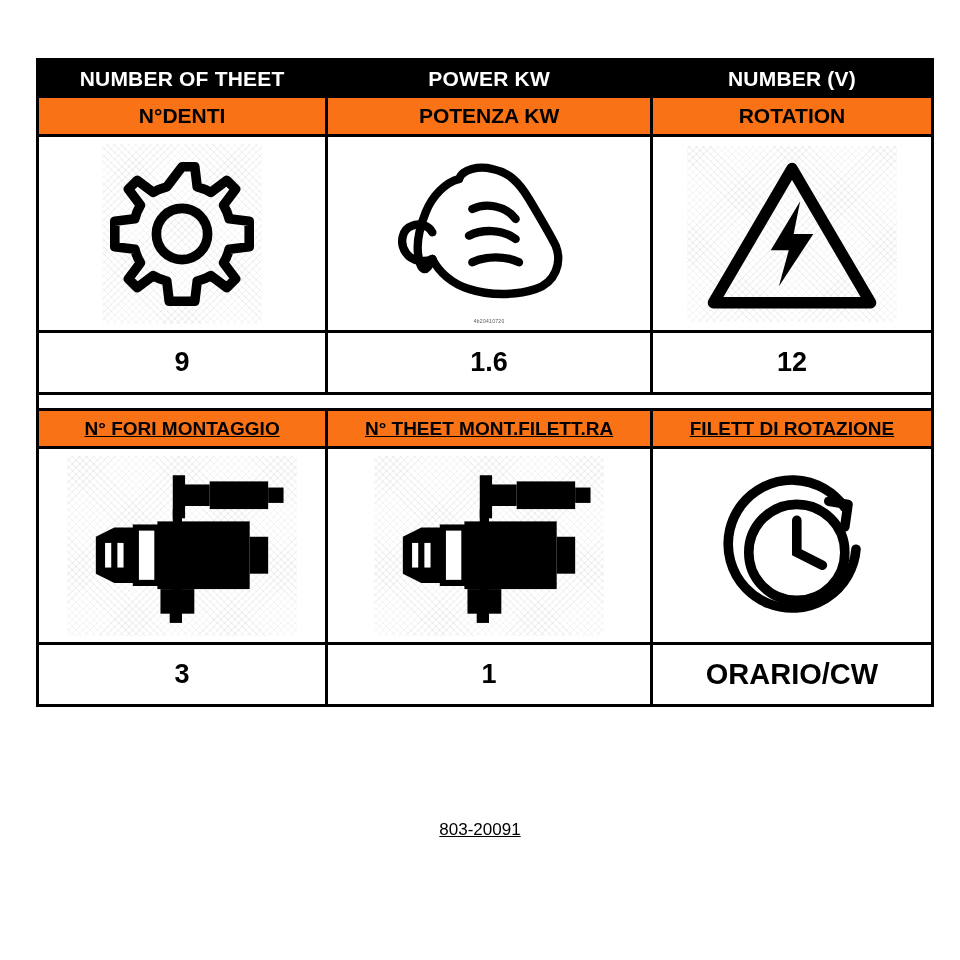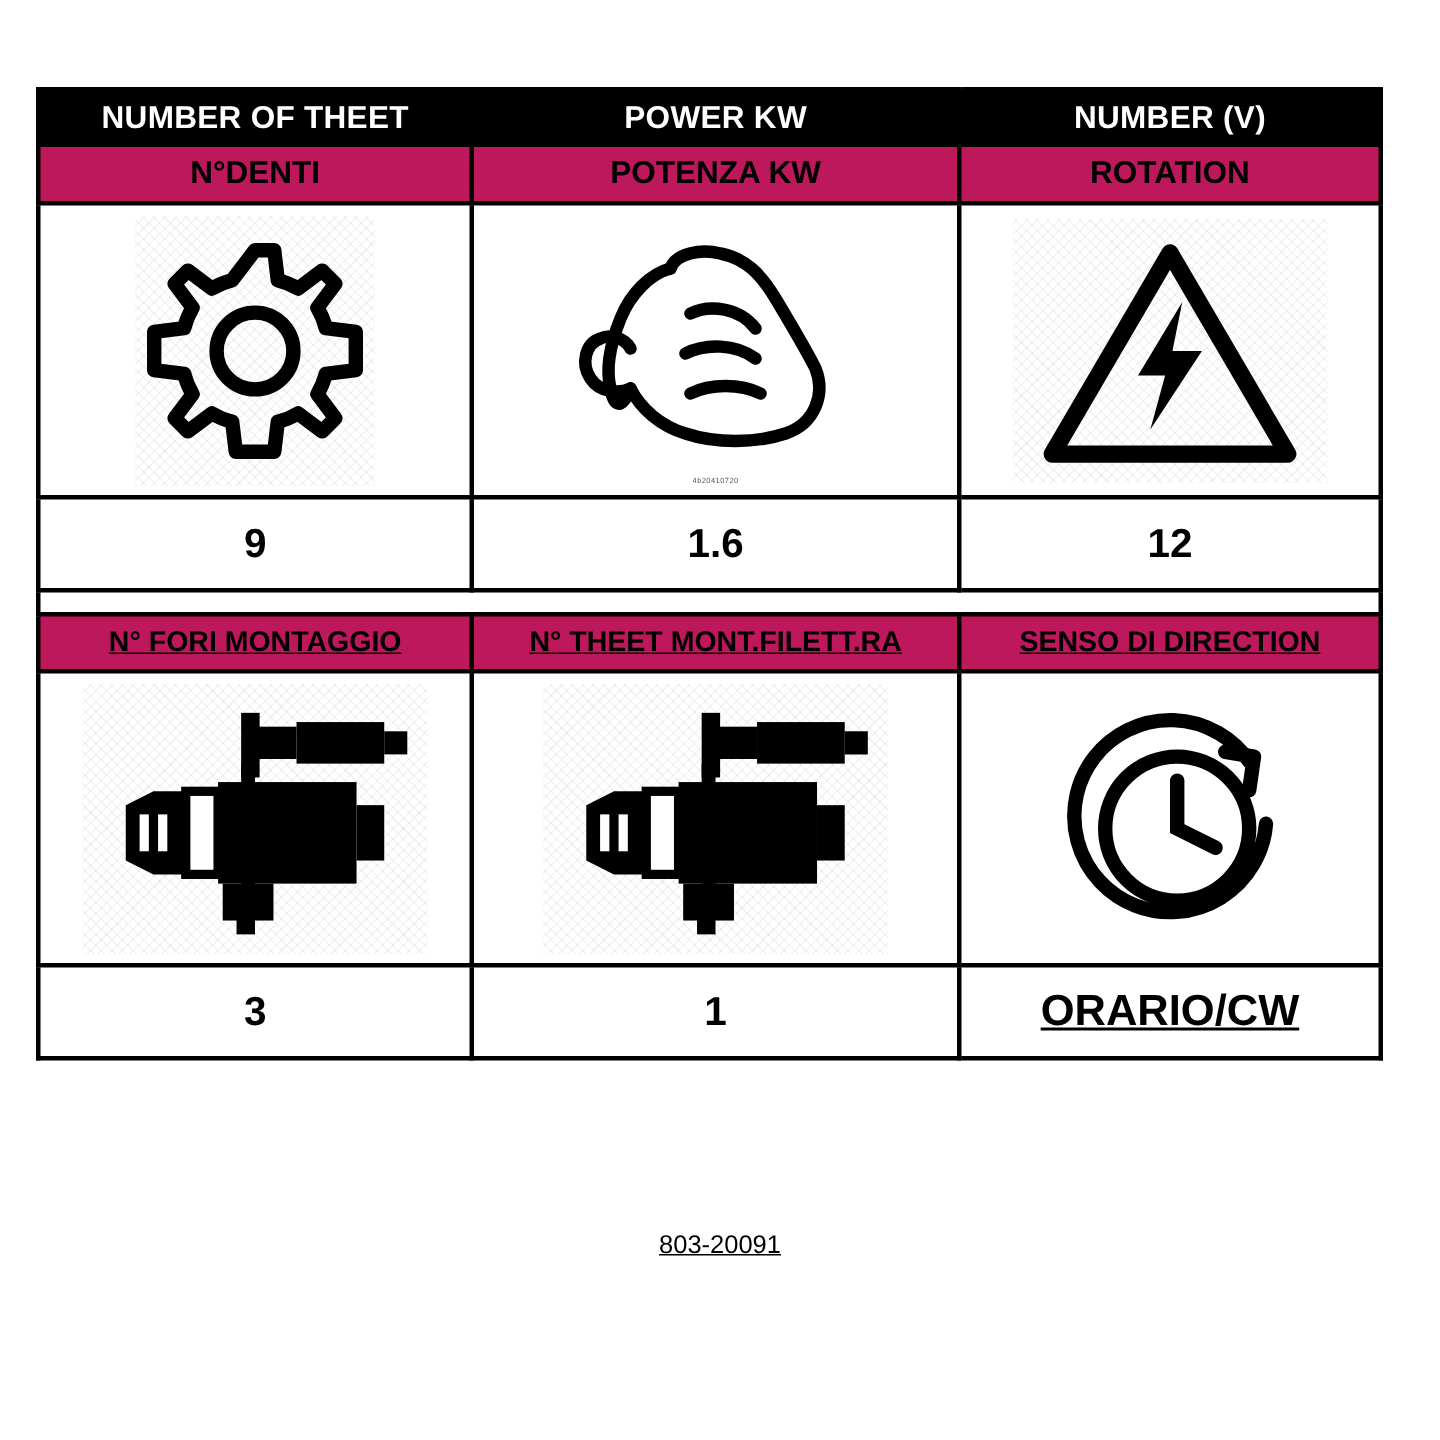--- a/index.html
+++ b/index.html
@@ -9,21 +9,21 @@
     background: #ffffff;
     font-family: "Liberation Sans", sans-serif;
   }
   #sheet {
     position: relative;
     width: 960px; height: 960px;
     background: #ffffff;
   }
   .spec-table {
     position: absolute;
-    left: 24px;
+    left: 36px;
     top: 58px;
     width: 898px;
     border: 3px solid #000;
     border-collapse: collapse;
     background: #fff;
   }
   .spec-table td {
     border: 3px solid #000;
     padding: 0;
     text-align: center;
@@ -38,39 +38,39 @@
     height: 38px;
     line-height: 1.15;
     padding: 3px 4px 4px 4px !important;
     border-left: 3px solid #000;
     border-right: 3px solid #000;
     border-top: 3px solid #000;
     border-bottom: 0 !important;
   }
   .hdr-en.tall { height: 76px; }
   .hdr-it {
-    background: #be185d;
+    background: #f97316;
     color: #000;
     font-weight: bold;
     font-size: 21px;
     height: 38px;
     padding: 2px 4px !important;
     border-top: 0 !important;
   }
   .hdr-it.small { font-size: 19px; text-decoration: underline; }
   .icon-cell {
     height: 196px;
     background: #fff;
   }
   .value-cell {
     height: 62px;
     font-weight: bold;
     font-size: 27px;
   }
-  .value-cell.wide { font-size: 29px; text-decoration: underline; }
+  .value-cell.wide { font-size: 29px; }
   .gap-row td {
     height: 16px;
     border-left: 3px solid #000;
     border-right: 3px solid #000;
     border-top: 3px solid #000;
     border-bottom: 3px solid #000;
     background: #fff;
   }
   .icon-wrap {
     display: flex;
@@ -170,21 +170,21 @@
     </tr>
 
     <tr class="gap-row">
       <td colspan="3"></td>
     </tr>
 
 
     <tr>
       <td class="hdr-it small">N° FORI MONTAGGIO</td>
       <td class="hdr-it small">N° THEET MONT.FILETT.RA</td>
-      <td class="hdr-it small">SENSO DI DIRECTION</td>
+      <td class="hdr-it small">FILETT DI ROTAZIONE</td>
     </tr>
 
     <tr>
       <td class="icon-cell">
         <div class="icon-wrap">
           <div class="hatch" style="width:230px;height:180px;display:flex;align-items:center;justify-content:center;">
             <svg width="216" height="160" viewBox="0 0 140 104" aria-hidden="true">
               <g fill="#000">
                 <rect x="54" y="36" width="60" height="44"></rect>
                 <rect x="40" y="40" width="14" height="36" fill="#fff" stroke="#000" stroke-width="4"></rect>

